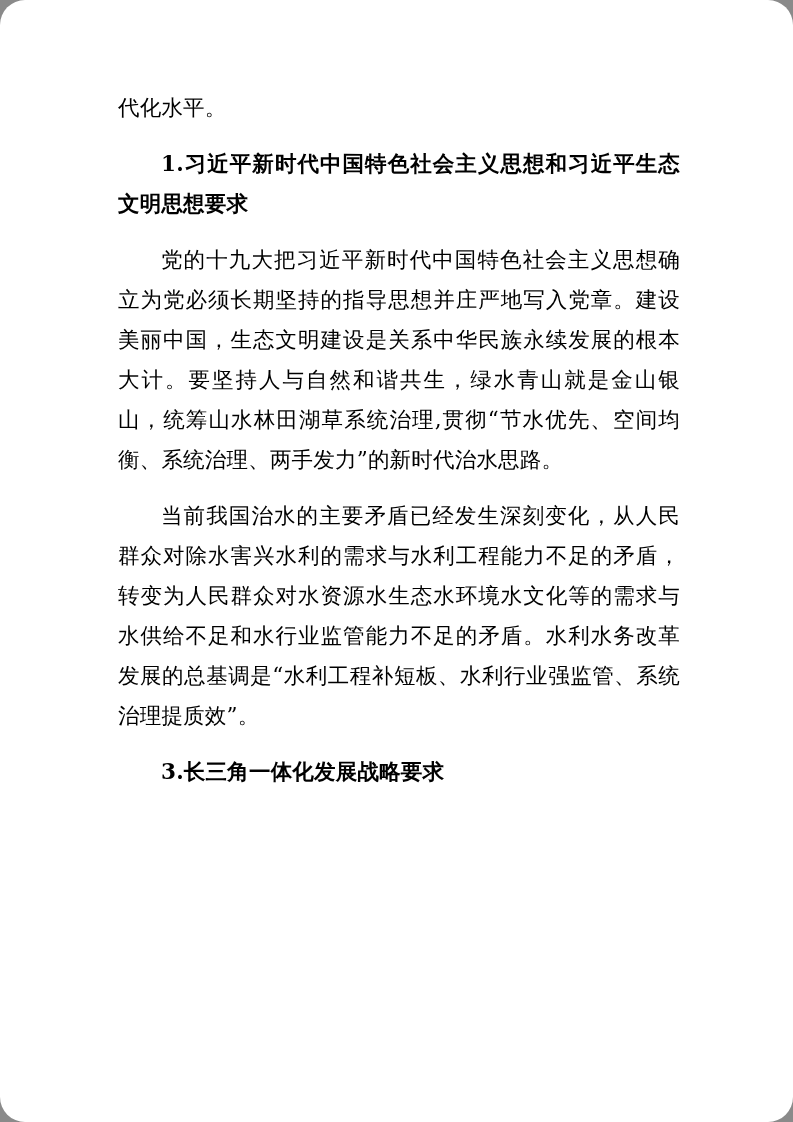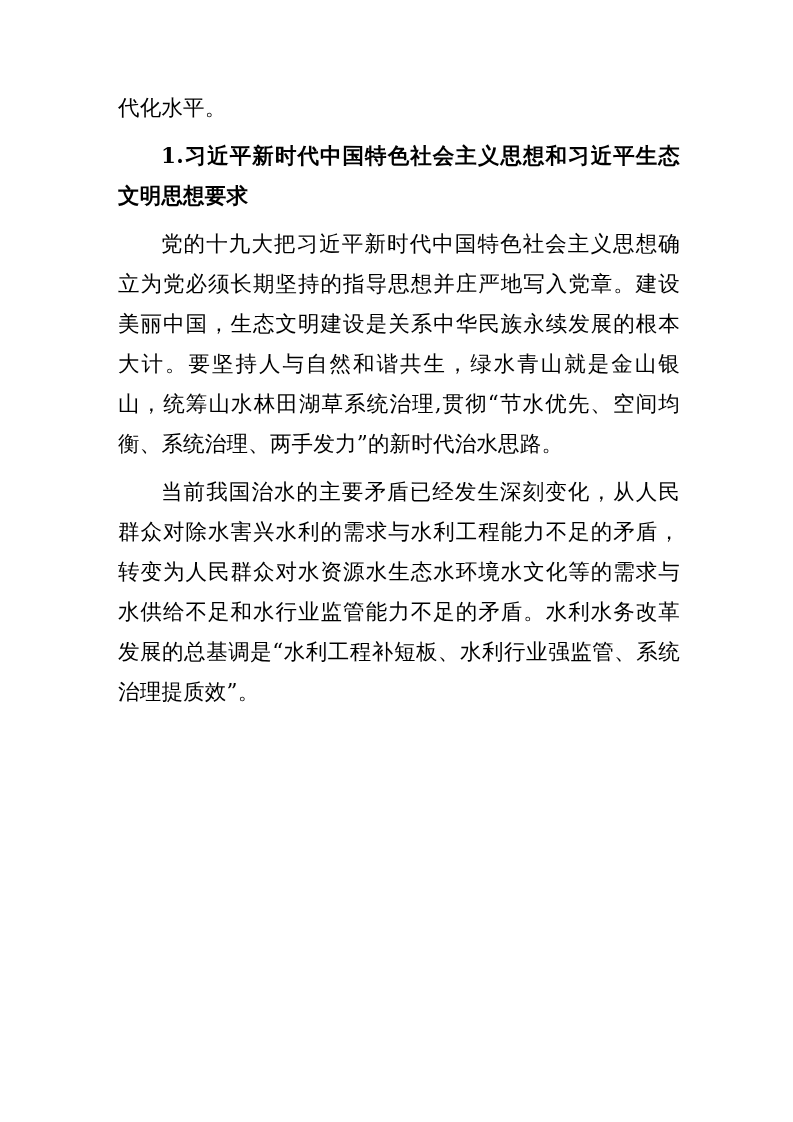--- a/index.html
+++ b/index.html
@@ -11,20 +11,21 @@
     font-family: "DejaVu Serif", "Liberation Serif", serif;
   }
   .page {
     width: 793px;
     height: 1122px;
     background: #ffffff;
     position: relative;
     margin: 0 auto;
     box-sizing: border-box;
     overflow: hidden;
+    border-radius: 25px;
   }
   .content {
     position: absolute;
     left: 118px;
     top: 88px;
     width: 562px;
   }
   .para {
     font-size: 21.5px;
     line-height: 40px;
@@ -35,21 +36,21 @@
     letter-spacing: 0.2px;
   }
   .indent {
     text-indent: 2em;
   }
   .heading {
     font-weight: bold;
     text-indent: 2em;
   }
   .para + .para {
-    margin-top: 8px;
+    margin-top: 16px;
   }
   .pagenum {
     position: absolute;
     left: 0;
     right: 0;
     top: 1027px;
     text-align: center;
     font-size: 14px;
     font-family: "DejaVu Serif", "Liberation Serif", serif;
     color: #000000;
@@ -57,14 +58,15 @@
 </style>
 </head>
 <body>
 
 <div class="page">
   <div class="content">
     <p class="para">代化水平。</p>
     <p class="para heading">1.习近平新时代中国特色社会主义思想和习近平生态文明思想要求</p>
     <p class="para indent">党的十九大把习近平新时代中国特色社会主义思想确立为党必须长期坚持的指导思想并庄严地写入党章。建设美丽中国，生态文明建设是关系中华民族永续发展的根本大计。要坚持人与自然和谐共生，绿水青山就是金山银山，统筹山水林田湖草系统治理,贯彻“节水优先、空间均衡、系统治理、两手发力”的新时代治水思路。</p>
     <p class="para indent">当前我国治水的主要矛盾已经发生深刻变化，从人民群众对除水害兴水利的需求与水利工程能力不足的矛盾，转变为人民群众对水资源水生态水环境水文化等的需求与水供给不足和水行业监管能力不足的矛盾。水利水务改革发展的总基调是“水利工程补短板、水利行业强监管、系统治理提质效”。</p>
+    <p class="para heading">3.长三角一体化发展战略要求</p>
   </div>
 </div>
 
 </body></html>

